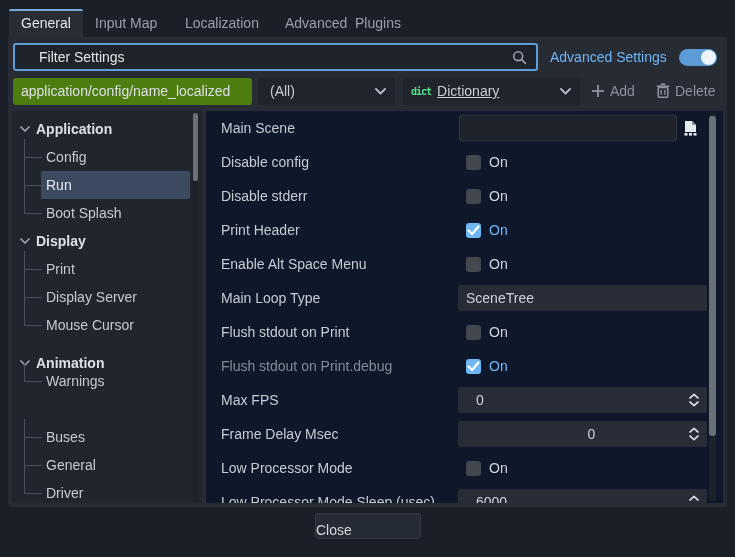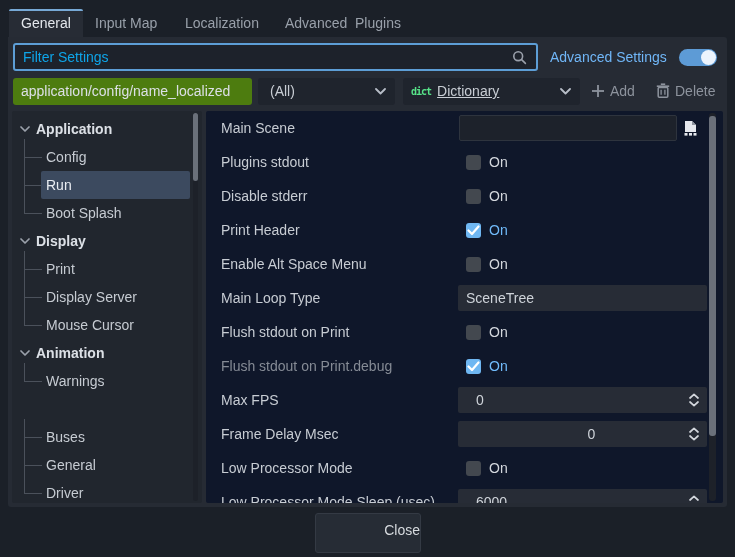--- a/index.html
+++ b/index.html
@@ -27,22 +27,22 @@
   
   .panel { left:8px; top:37px; width:719px; height:470px; background:#262b34; border-radius:0 3px 3px 3px; }
 
   
   .filter-input {
     left:5px; top:6px; width:525px; height:28px;
     background:#1d222b;
     border:2px solid #5d9ed6;
     border-radius:3px;
     line-height:24px;
-    padding-left:8px;
-    color:#0ea5e9;
+    padding-left:24px;
+    color:#e5e5e5;
   }
   .search-icon { right:9px; top:5px; }
   .adv-label { left:542px; top:6px; height:28px; line-height:28px; color:#70b6f7; }
   .toggle {
     left:671px; top:12px; width:38px; height:17px;
     border-radius:9px; background:#5d9bd6;
   }
   .toggle .knob {
     position:absolute; right:1px; top:1px;
     width:15px; height:15px; border-radius:50%;
@@ -115,23 +115,23 @@
   .file-btn { position:absolute; left:477px; top:9px; }
   .cb { position:absolute; left:260px; top:10px; width:15px; height:15px; border-radius:3px; }
   .cb.off { background:#43484f; }
   .cb.on  { background:#6fb7f2; }
   .cb svg { position:absolute; left:1px; top:2px; }
   .on-label { position:absolute; left:283px; top:0; height:34px; line-height:34px; color:#d3d7dd; }
   .on-label.blue { color:#70bafa; }
 
   
   .close-btn {
-    left:315px; top:513px; width:106px; height:40px;
+    left:315px; top:513px; width:106px; height:26px;
     background:#262c35; border:1px solid #343a44; border-radius:3px;
-    color:#d6dade; text-align:right; line-height:32px;
+    color:#d6dade; text-align:left; line-height:32px;
   }
 </style>
 </head>
 <body>
 
 <div class="abs" id="tabbar" style="left:0;top:0;width:735px;height:37px;">
     <div class="abs tab-sel">General</div>
     <div class="abs tab-plain" style="left: 95px;">Input Map</div>
     <div class="abs tab-plain" style="left: 185px;">Localization</div>
     <div class="abs tab-plain" style="left: 285px;">Advanced</div>
@@ -217,21 +217,21 @@
       </div>
       <div class="tline" style="left: 12px; top: 186px; width: 18px; height: 1px;"></div>
       <div class="tree-row" style="top: 172px;">
         <div class="tree-child-label">Display Server</div>
       </div>
       <div class="tline" style="left: 12px; top: 214px; width: 18px; height: 1px;"></div>
       <div class="tree-row" style="top: 200px;">
         <div class="tree-child-label">Mouse Cursor</div>
       </div>
       <div class="tline" style="left: 12px; top: 140px; width: 1px; height: 74px;"></div>
-      <div class="tree-row" style="top: 228px;">
+      <div class="tree-row" style="top: 238px;">
         <svg class="chevron" width="10" height="7" viewBox="0 0 10 7">
           <polyline points="1,1 5,5 9,1" fill="none" stroke="#9ba1ab" stroke-width="1.7" stroke-linecap="round" stroke-linejoin="round"></polyline>
         </svg>
         <div class="tree-sec-label">Animation</div>
       </div>
       <div class="tline" style="left: 12px; top: 270px; width: 18px; height: 1px;"></div>
       <div class="tree-row" style="top: 256px;">
         <div class="tree-child-label">Warnings</div>
       </div>
       <div class="tline" style="left: 12px; top: 252px; width: 1px; height: 18px;"></div>
@@ -257,21 +257,21 @@
         <div class="field-path"></div>
         <div class="file-btn"><svg width="15" height="16" viewBox="0 0 15 16">
             <path d="M2 1 h7 l4 4 v7 h-11 z" fill="#e6e9ee"></path>
             <path d="M9 1 l4 4 h-4 z" fill="#8f959f"></path>
             <rect x="1.5" y="13" width="3" height="2.6" fill="#e6e9ee"></rect>
             <rect x="6" y="13" width="3" height="2.6" fill="#e6e9ee"></rect>
             <rect x="10.5" y="13" width="3" height="2.6" fill="#e6e9ee"></rect>
           </svg></div>
       </div>
       <div class="set-row" style="top: 34px;">
-        <div class="set-label">Plugins stdout</div>
+        <div class="set-label">Disable config</div>
         <div class="cb off"></div>
         <div class="on-label">On</div>
       </div>
       <div class="set-row" style="top: 68px;">
         <div class="set-label">Disable stderr</div>
         <div class="cb off"></div>
         <div class="on-label">On</div>
       </div>
       <div class="set-row" style="top: 102px;">
         <div class="set-label">Print Header</div>

